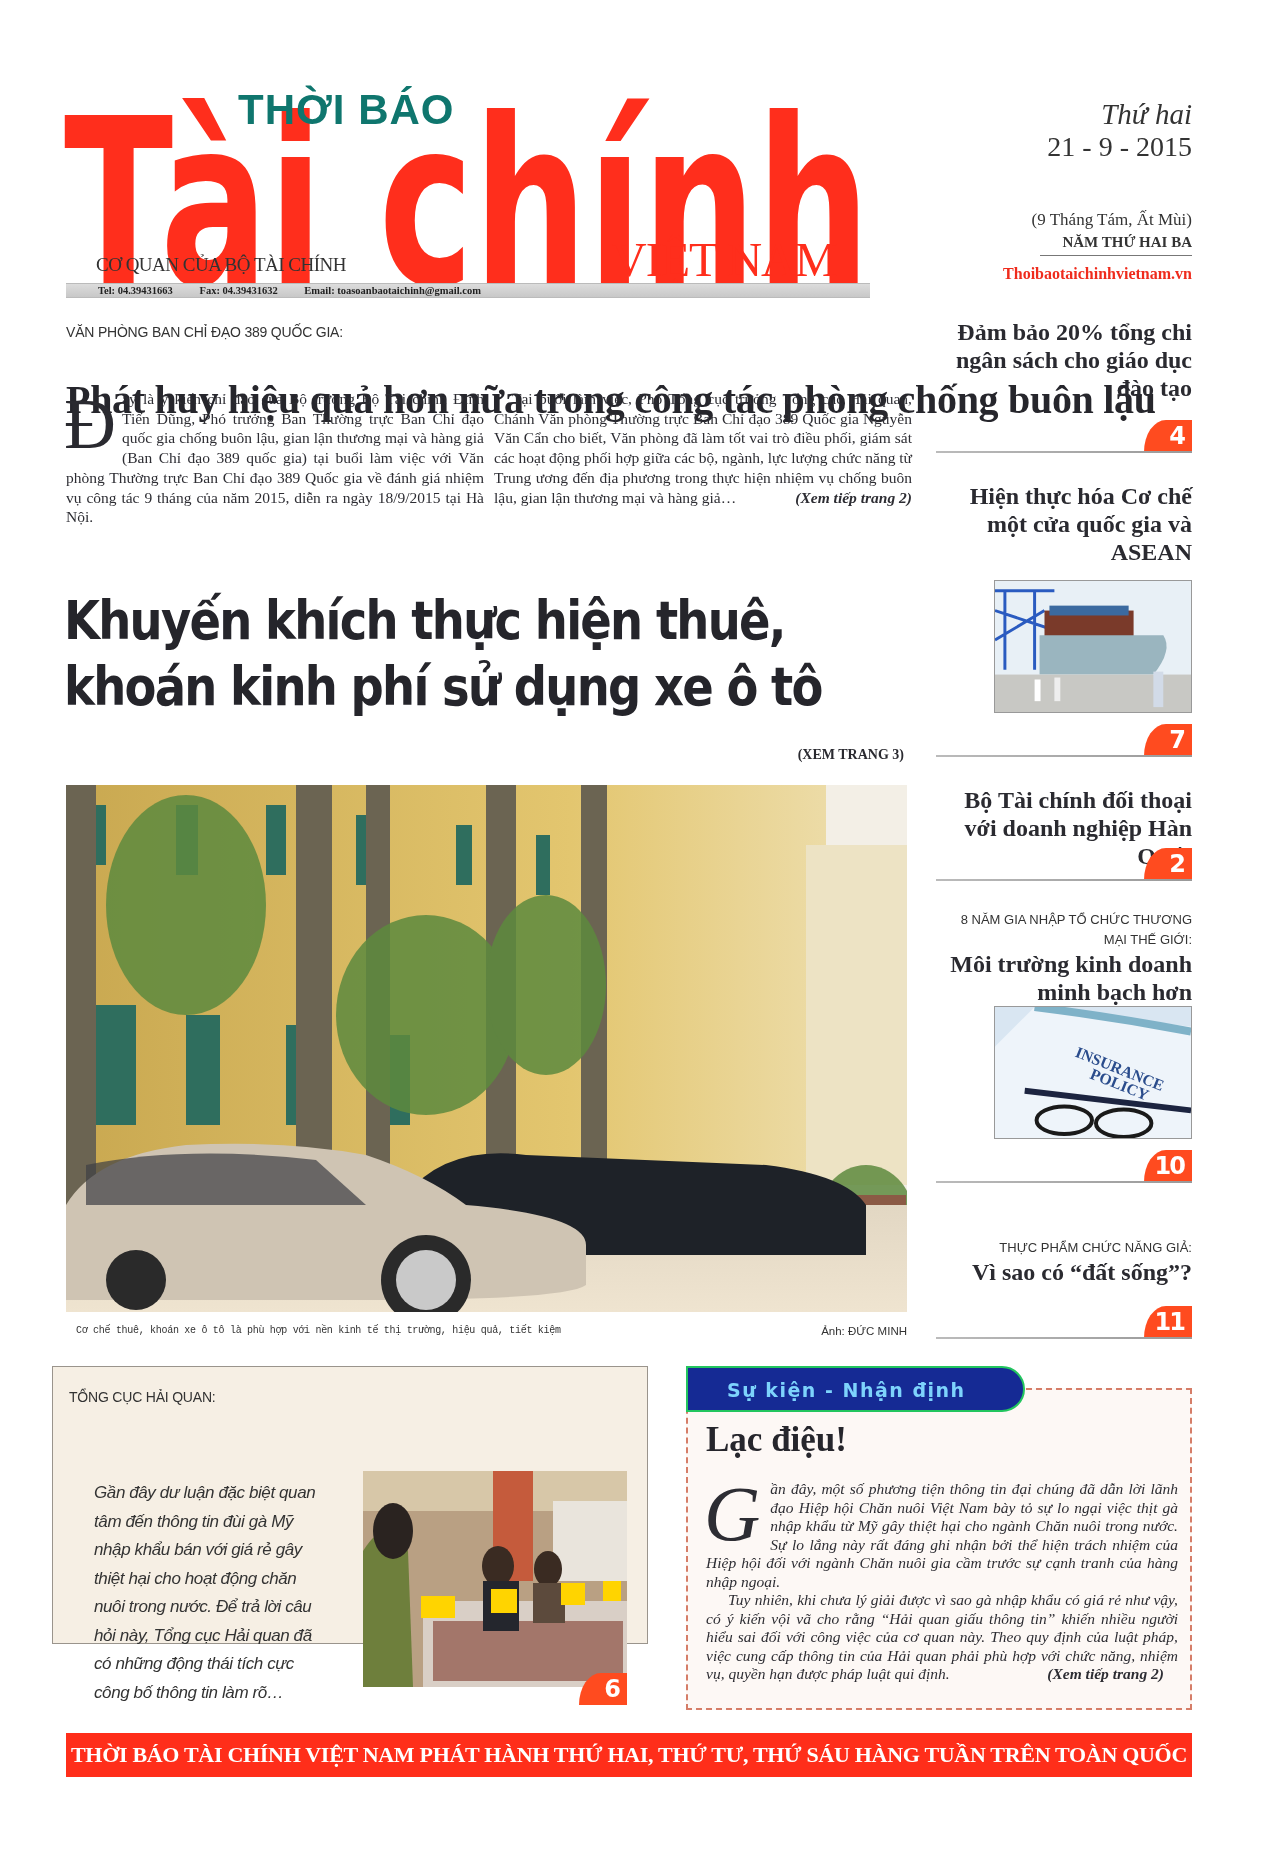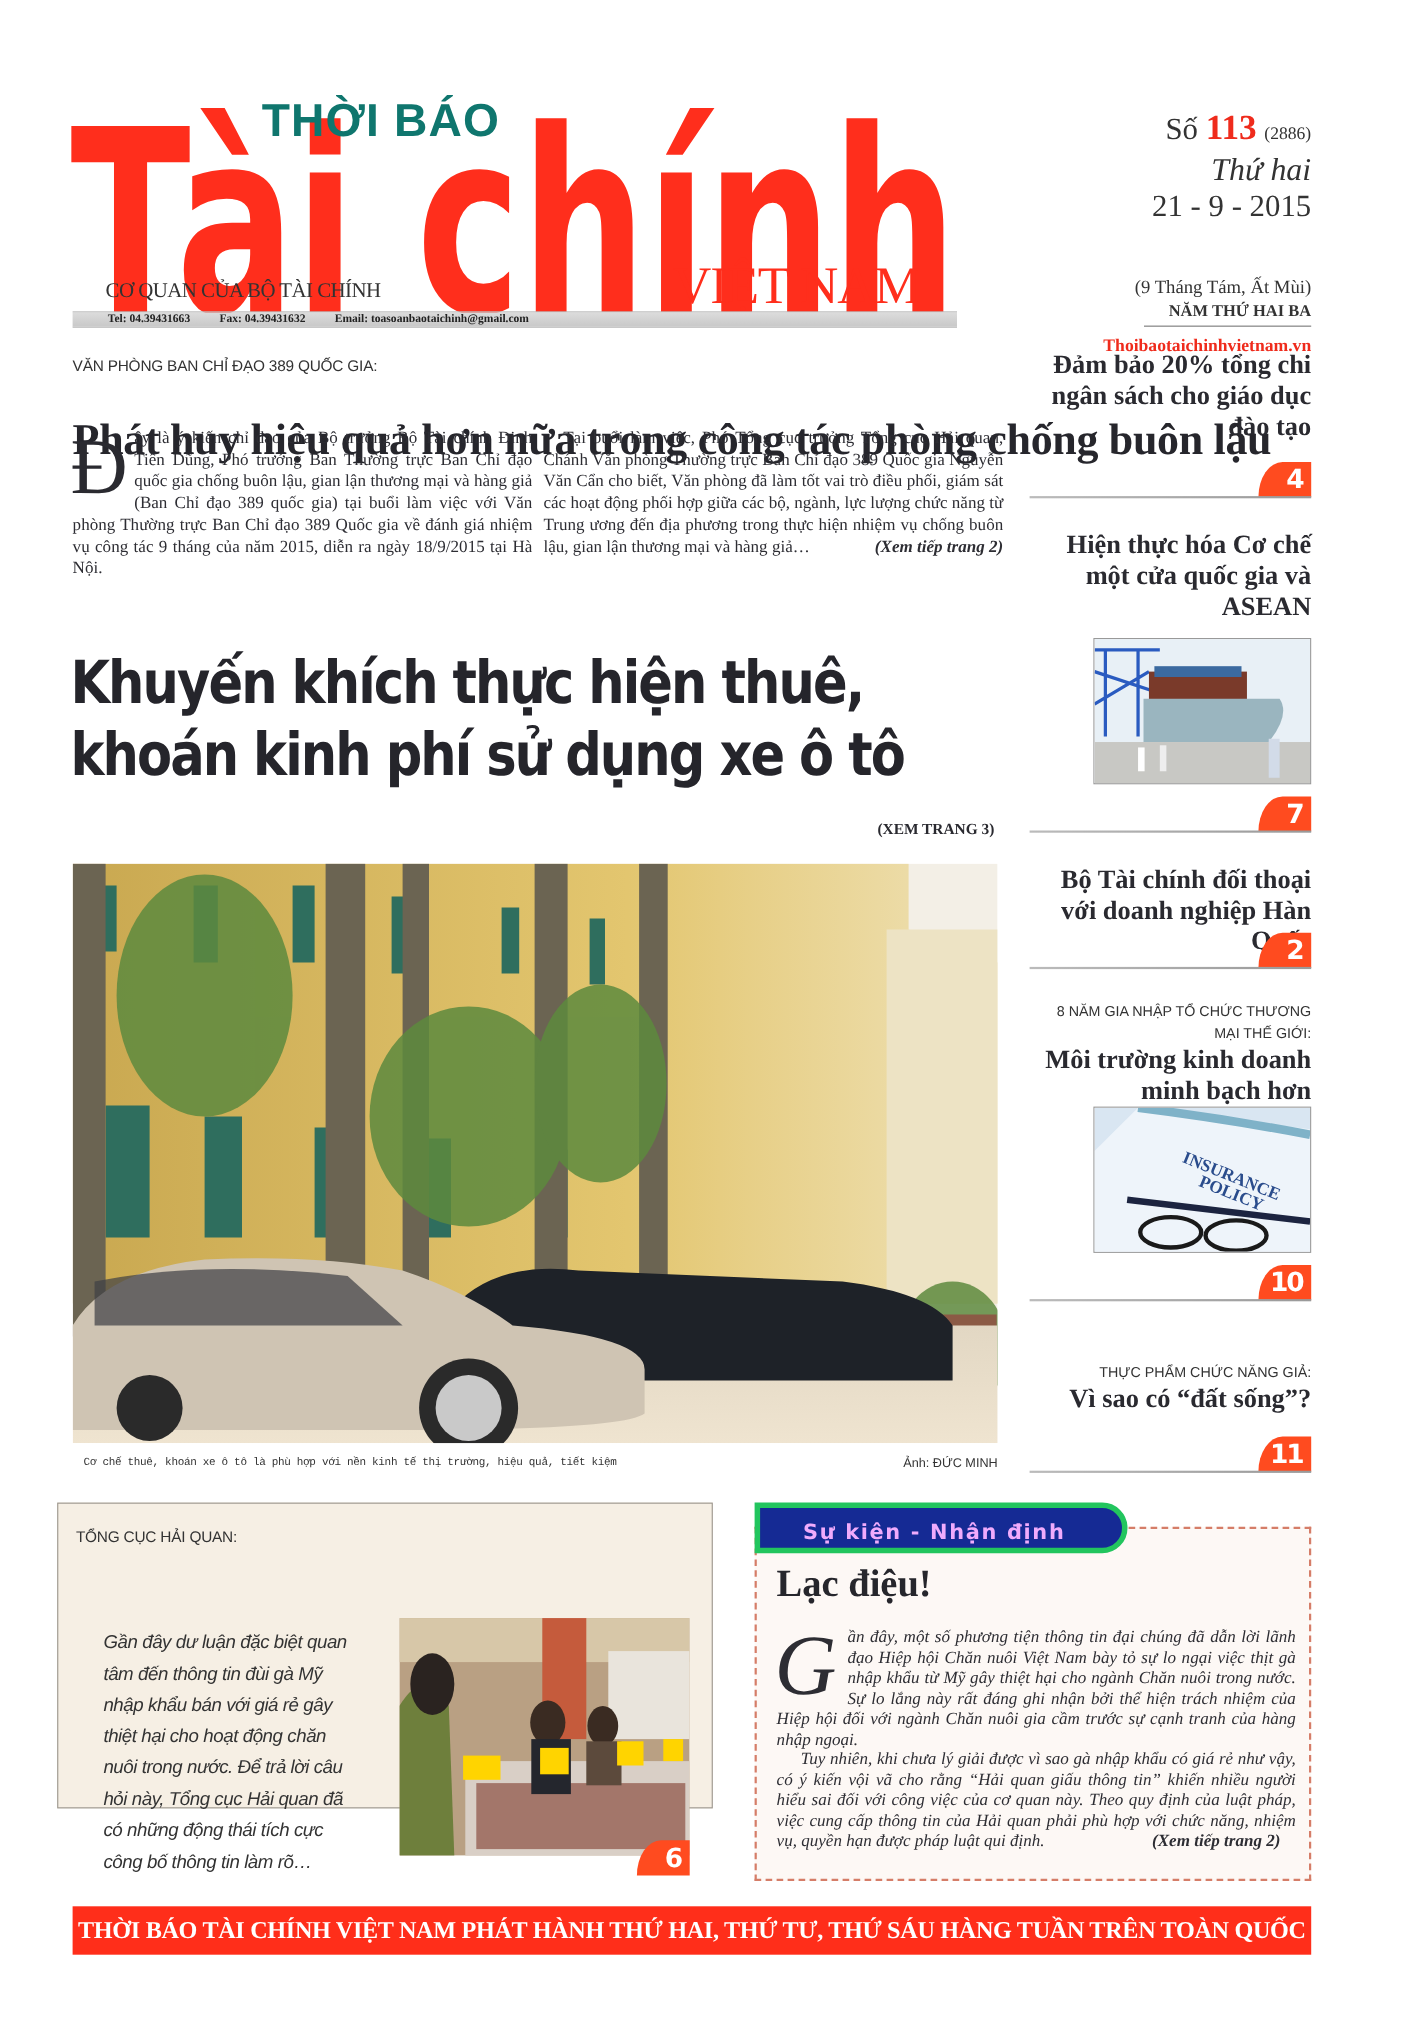--- a/index.html
+++ b/index.html
@@ -57,21 +57,21 @@
   
   .box-left { left: 52px; top: 1366px; width: 596px; height: 278px; background: #f6efe4; border: 1px solid #9a948c; }
   .box-left .kicker { position: absolute; left: 16px; top: 22px; }
   .box-left .bl-title { position: absolute; left: 16px; top: 40px; font-weight: bold; font-size: 27px; color: #26262c; white-space: nowrap; letter-spacing: -0.2px; }
   .box-left .bl-text { position: absolute; left: 16px; top: 112px; width: 236px; font-family: "Liberation Sans", sans-serif; font-style: italic; font-size: 17px; line-height: 28.5px; color: #333; letter-spacing: -0.4px; margin-left: 25px; }
   .box-left .bl-photo { position: absolute; left: 310px; top: 104px; width: 264px; height: 216px; overflow: hidden; }
   .box-left .bl-photo svg { width: 100%; height: 100%; display: block; }
 
   
   .box-right { left: 686px; top: 1388px; width: 506px; height: 322px; border: 2px dashed #d57d68; background: #fdf8f5; }
-  .tab { left: 686px; top: 1366px; width: 339px; height: 46px; background: #152a94; border: 5px solid #22c55e; border-radius: 0 24px 24px 0; color: #f0abfc; font-family: "DejaVu Sans", sans-serif; font-weight: bold; font-size: 19px; line-height: 44px; padding-left: 39px; letter-spacing: 1.5px; }
+  .tab { left: 686px; top: 1366px; width: 339px; height: 46px; background: #152a94; border: 2px solid #22c55e; border-radius: 0 24px 24px 0; color: #7dd3fc; font-family: "DejaVu Sans", sans-serif; font-weight: bold; font-size: 19px; line-height: 44px; padding-left: 39px; letter-spacing: 1.5px; }
   .ed-title { left: 706px; top: 1420px; font-weight: bold; font-size: 35px; color: #26262c; }
   .ed-body { left: 706px; top: 1480px; width: 472px; font-style: italic; font-size: 15.5px; line-height: 18.5px; text-align: justify; color: #2d2d33; }
   .ed-body .dropcap-g { float: left; font-size: 78px; line-height: 60px; margin: 4px 10px 0 -2px; font-style: italic; }
   .ed-body p + p { text-indent: 22px; }
 
   
   .footer-bar { left: 66px; top: 1733px; width: 1126px; height: 44px; background: #ff2e1a; color: #fff; font-weight: bold; font-size: 22px; line-height: 44px; text-align: center; letter-spacing: -0.3px; white-space: nowrap; }
 </style>
 </head>
 <body>
@@ -84,25 +84,20 @@
 <div class="abs logo-small-top">THỜI BÁO</div>
 <div class="abs logo-tagline">CƠ QUAN CỦA BỘ TÀI CHÍNH</div>
 <div class="abs logo-vietnam">VIỆT NAM</div>
 <div class="abs contact-bar">
   <span>Tel: 04.39431663</span>
   <span>Fax: 04.39431632</span>
   <span>Email: toasoanbaotaichinh@gmail.com</span>
 </div>
 
 <div class="abs issue">
-  <div class="no-line">
-    <span>Số</span>
-    <span class="num">113</span>
-    <span class="paren">(2886)</span>
-  </div>
   <div class="weekday">Thứ hai</div>
   <div class="date">21 - 9 - 2015</div>
   <div class="lunar">(9 Tháng Tám, Ất Mùi)</div>
   <div><span class="year">NĂM THỨ HAI BA</span></div>
   <div class="site">Thoibaotaichinhvietnam.vn</div>
 </div>
 
 <div class="abs kicker top-kicker">VĂN PHÒNG BAN CHỈ ĐẠO 389 QUỐC GIA:</div>
 <div class="abs top-title">Phát huy hiệu quả hơn nữa trong công tác phòng chống buôn lậu</div>
 <div class="abs top-col top-col1">

